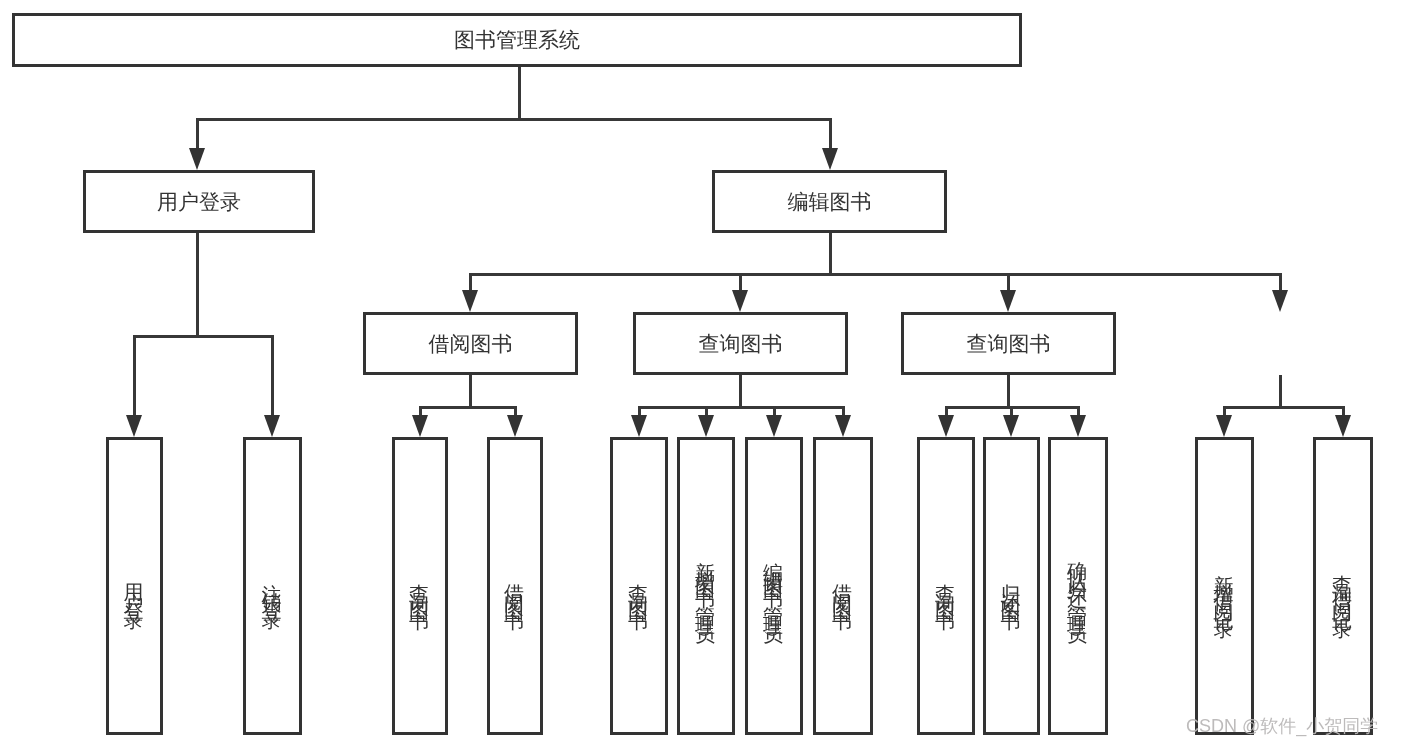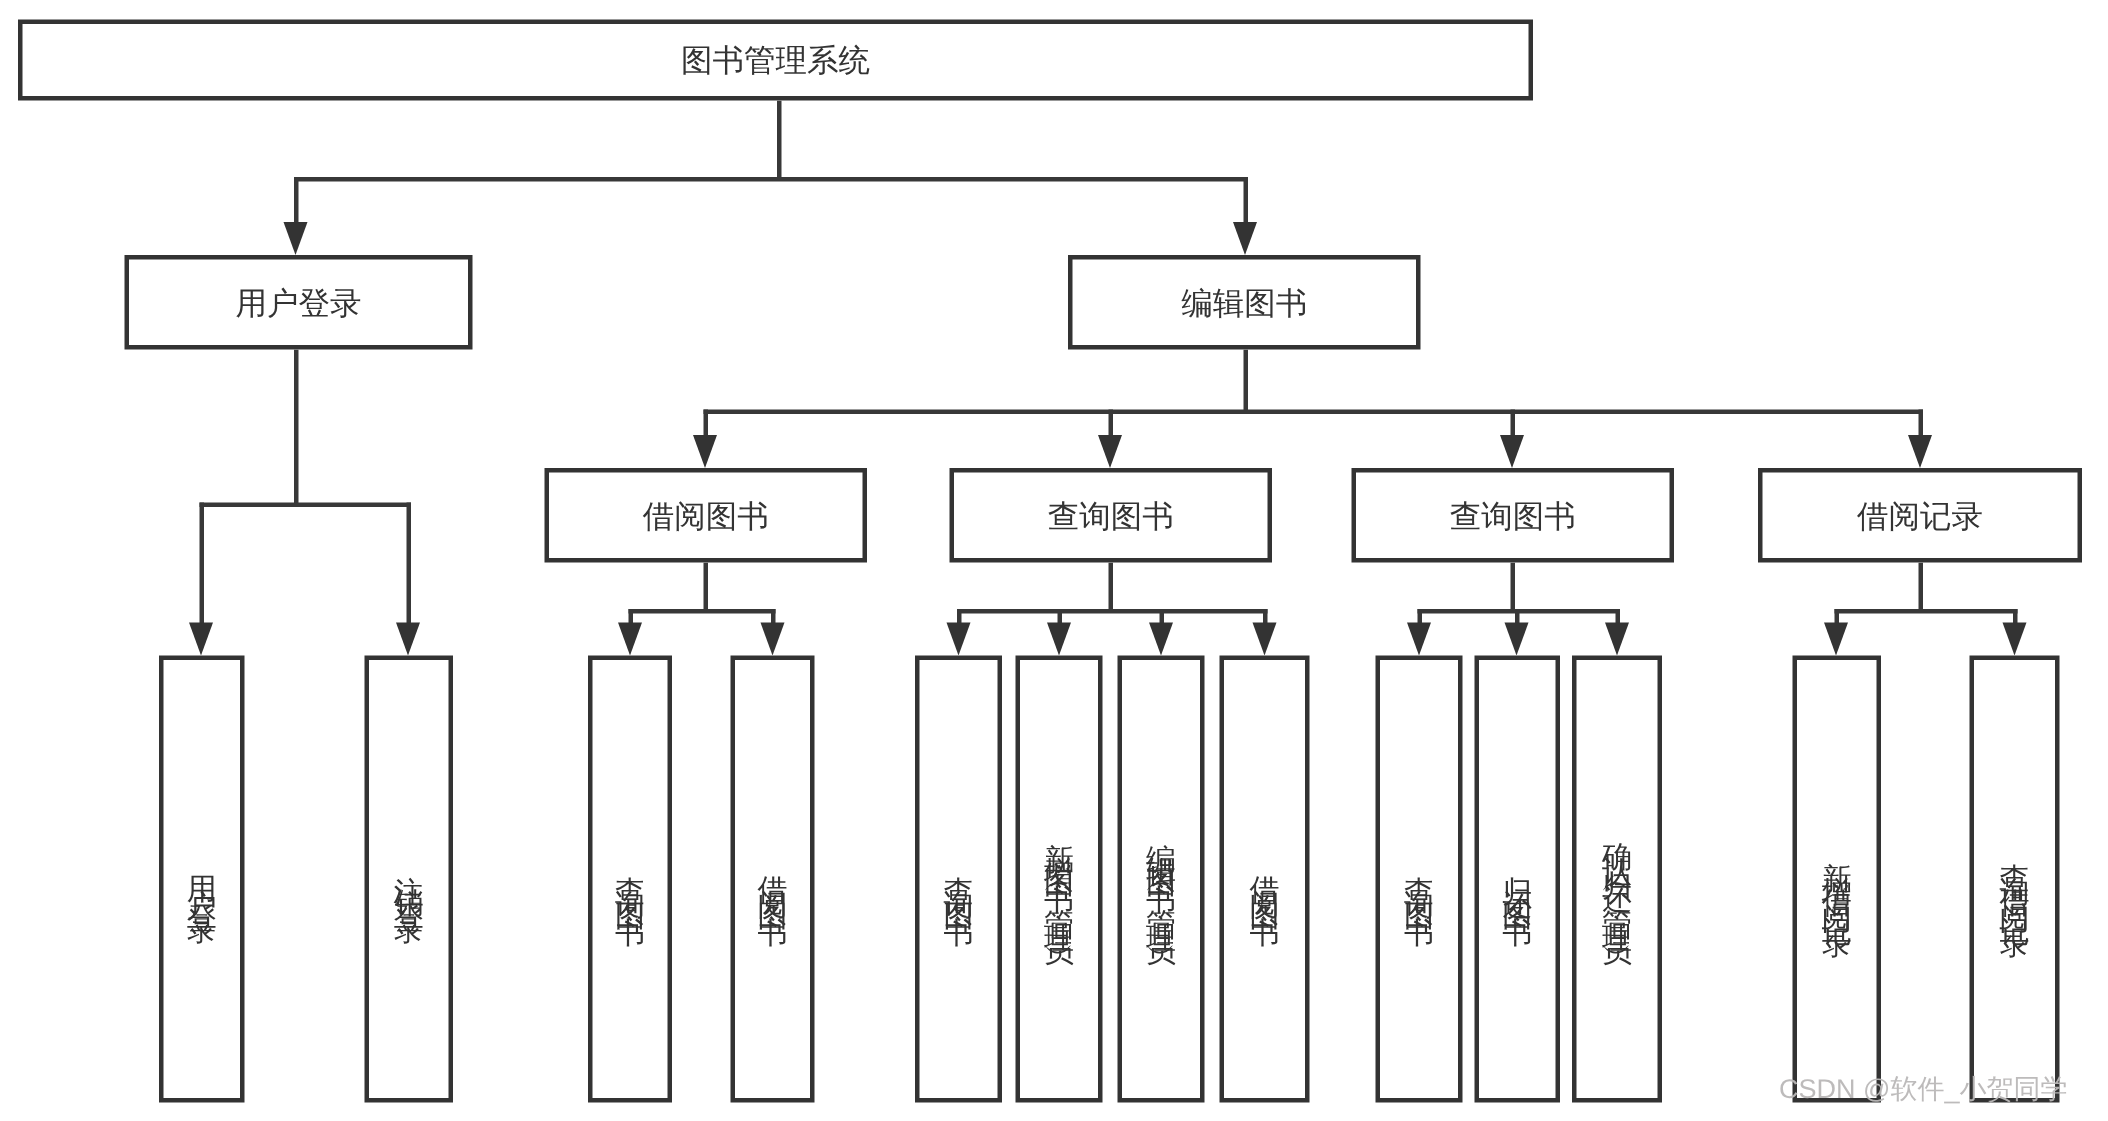--- a/index.html
+++ b/index.html
@@ -101,23 +101,20 @@
 
   <div class="box" style="left:363px;top:312px;width:215px;height:63px">
     <span>借阅图书</span>
   </div>
   <div class="box" style="left:633px;top:312px;width:215px;height:63px">
     <span>查询图书</span>
   </div>
   <div class="box" style="left:901px;top:312px;width:215px;height:63px">
     <span>查询图书</span>
   </div>
-  <div class="box" style="left:1172px;top:312px;width:216px;height:63px">
-    <span>借阅记录</span>
-  </div>
 
   <div class="vline" style="left:469px;top:375px;height:33px"></div>
   <div class="hline" style="left:419px;top:406px;width:98px"></div>
   <div class="vline" style="left:419px;top:406px;height:11px"></div>
   <div class="tri" style="left:412px;top:415px"></div>
   <div class="vline" style="left:514px;top:406px;height:11px"></div>
   <div class="tri" style="left:507px;top:415px"></div>
 
   <div class="vline" style="left:739px;top:375px;height:33px"></div>
   <div class="hline" style="left:638px;top:406px;width:207px"></div>

